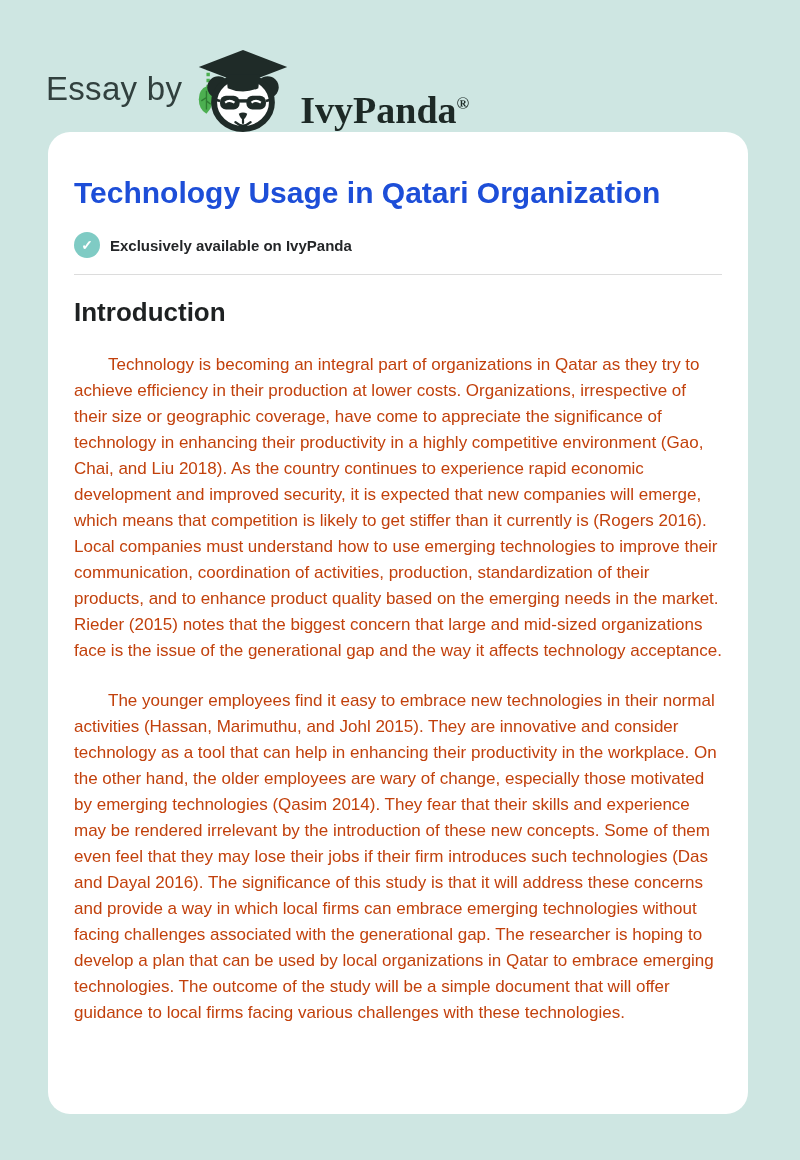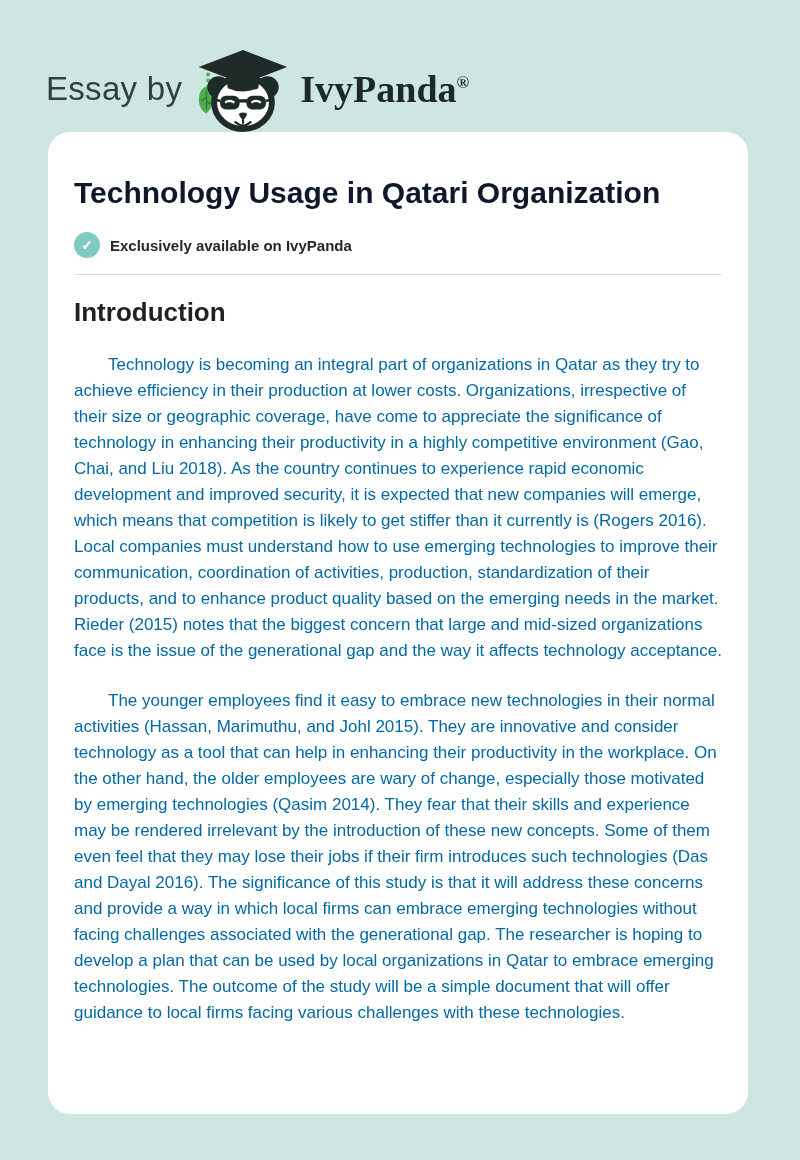--- a/index.html
+++ b/index.html
@@ -17,21 +17,21 @@
     height:112px;
     margin-top:20px;
   }
   .essay-by {
     font-size:33px;
     color:#31403e;
     letter-spacing:.3px;
   }
   .brand-link {
     display:flex;
-    align-items:center;
+    align-items:flex-end;
     margin-left:10px;
     text-decoration:none;
     cursor:pointer;
   }
   .logo-svg { width:102px; height:86px; display:block; }
   .brand-name {
     font-family:"Liberation Serif", serif;
     font-weight:bold;
     font-size:38px;
     color:#1d2926;
@@ -47,21 +47,21 @@
     margin:0 auto;
     margin-left:48px;
     background:#ffffff;
     border-radius:22px;
     padding:40px 26px 0 26px;
   }
   .doc-title {
     font-size:30px;
     line-height:1.4;
     font-weight:bold;
-    color:#0f172a;
+    color:#1d4ed8;
     margin-bottom:18px;
   }
   .badge-row {
     display:flex;
     align-items:center;
     margin-bottom:16px;
   }
   .check-circle {
     width:26px;
     height:26px;
@@ -88,21 +88,21 @@
   }
   .section-heading {
     font-size:26px;
     font-weight:bold;
     color:#1e2122;
     margin-top:22px;
   }
   .body-paragraph {
     font-size:17px;
     line-height:26px;
-    color:#0369a1;
+    color:#c2410c;
     text-indent:34px;
     margin-top:24px;
     text-align:left;
   }
 </style>
 </head>
 <body>
 
 <header class="site-header">
   <span class="essay-by">Essay by</span>

